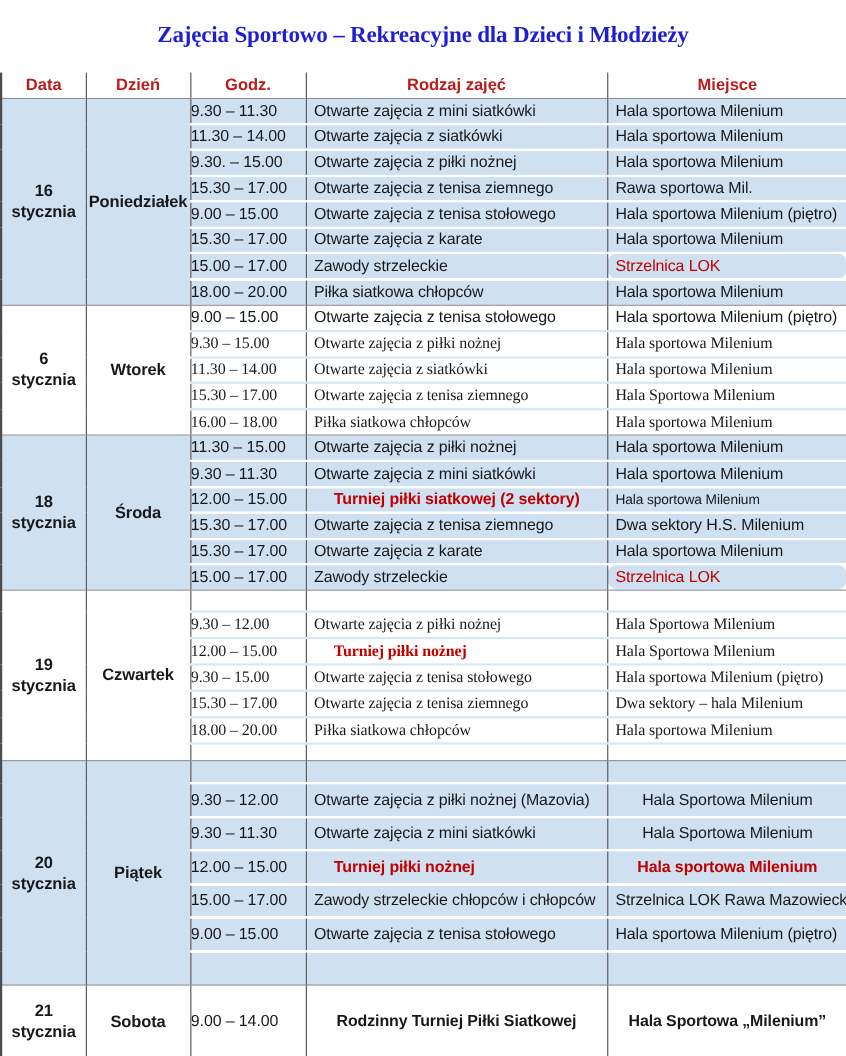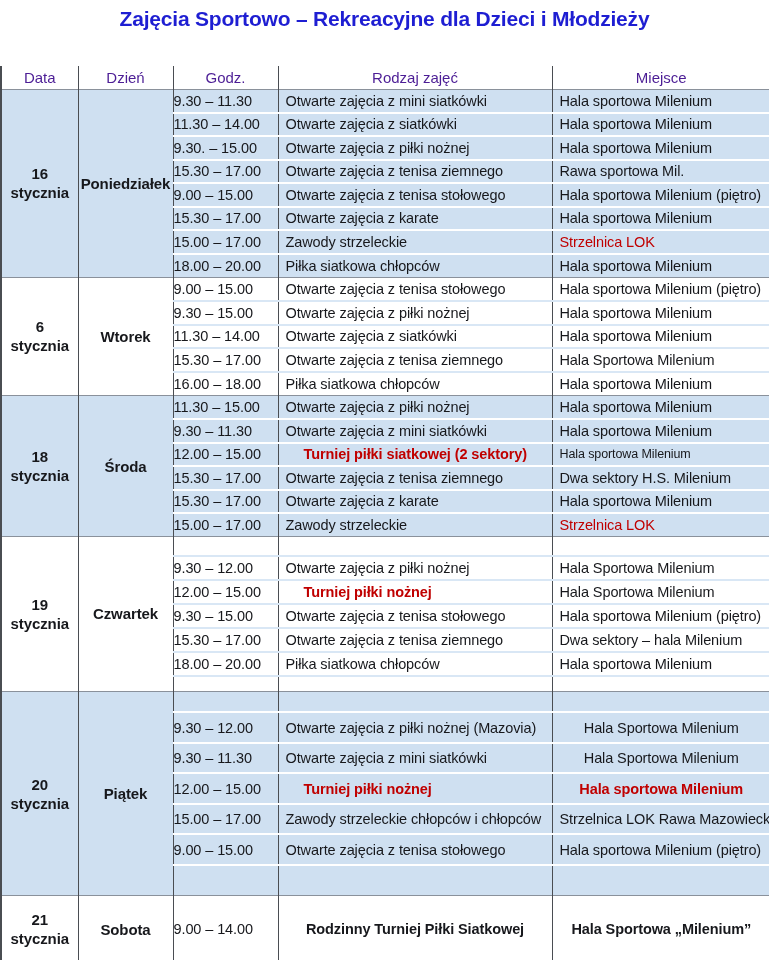--- a/index.html
+++ b/index.html
@@ -10,64 +10,64 @@
     --block-line: #8a919b;
     --white-sep: #ffffff;
     --light-sep: #d9e7f5;
   }
   * { box-sizing: border-box; }
   body { margin: 0; background: #ffffff; }
   .page {
     width: 769px; height: 960px; overflow: hidden; background: #ffffff;
     font-family: "Liberation Sans", "DejaVu Sans", sans-serif;
   }
-  .title-wrap { height: 66px; padding-top: 5px; text-align: center; }
+  .title-wrap { height: 66px; padding-top: 17px; text-align: center; font-family: Liberation Serif, serif; }
   .title-line {
     font-weight: bold; color: var(--title-blue);
     font-size: 21px; line-height: 28px; letter-spacing: -0.2px;
   }
   table.tbl {
     width: 769px; table-layout: fixed; border-collapse: collapse;
     border-left: 2px solid var(--grid);
   }
   th {
-    height: 23px; padding: 0; font-size: 15px; font-weight: normal; color: #4c1d95;
+    height: 23px; padding: 0; font-size: 15px; font-weight: bold; color: #b91c1c;
     text-align: center; border-left: 1.5px solid var(--grid); background: #fff;
   }
   th:first-child { border-left: none; }
   td {
     padding: 0 2px 0 7px; font-size: 14.5px; color: #17181c;
     letter-spacing: -0.1px; border-left: 1.5px solid var(--grid);
     overflow: hidden; white-space: nowrap;
   }
   td.date-cell { border-left: none; }
   .date-cell, .day-cell {
     text-align: center; font-weight: bold; font-size: 15px; padding: 0;
     vertical-align: middle;
   }
   .date-cell div { line-height: 19px; }
   .time-cell { text-align: left; padding: 0; }
   tbody.blue td { background: var(--blue-bg); }
   tbody.white td { background: #ffffff; }
   tbody.block { border-top: 1.5px solid var(--block-line); }
   tbody.blue tr + tr > td { border-top: 2px solid var(--white-sep); }
-  tbody.white tr + tr > td { border-top: 2px solid var(--light-sep); }
+  tbody.white tr + tr > td { border-top: 2px solid var(--light-sep); font-family: Liberation Serif, serif; }
   
   tbody.d0 tr { height: 23.5px; }
   tbody.d1 tr { height: 23.8px; }
   tbody.d2 tr { height: 23.4px; }
   tbody.d3 tr { height: 24px; }
   tbody.d3 tr.sp-top { height: 20px; }
   tbody.d3 tr.sp-bottom { height: 15px; }
   tbody.d4 tr { height: 30.5px; }
   tbody.d4 tr.sp-top { height: 21px; }
   tbody.d4 tr.sp-bottom { height: 31px; }
   tbody.d5 tr { height: 66px; }
   
-  .red { color: var(--red); }
+  .red { color: var(--red); border-radius: 10px; }
   .red-bold { color: var(--red); font-weight: bold; padding-left: 25px; }
   .bold { font-weight: bold; }
   .center { text-align: center; padding-left: 2px; }
   .small { font-size: 12.5px; }
   .squiggle {
     text-decoration-style: wavy;
     text-decoration-color: #e03a3a; text-decoration-thickness: 1px;
     text-underline-offset: 3px;
   }
 </style>

